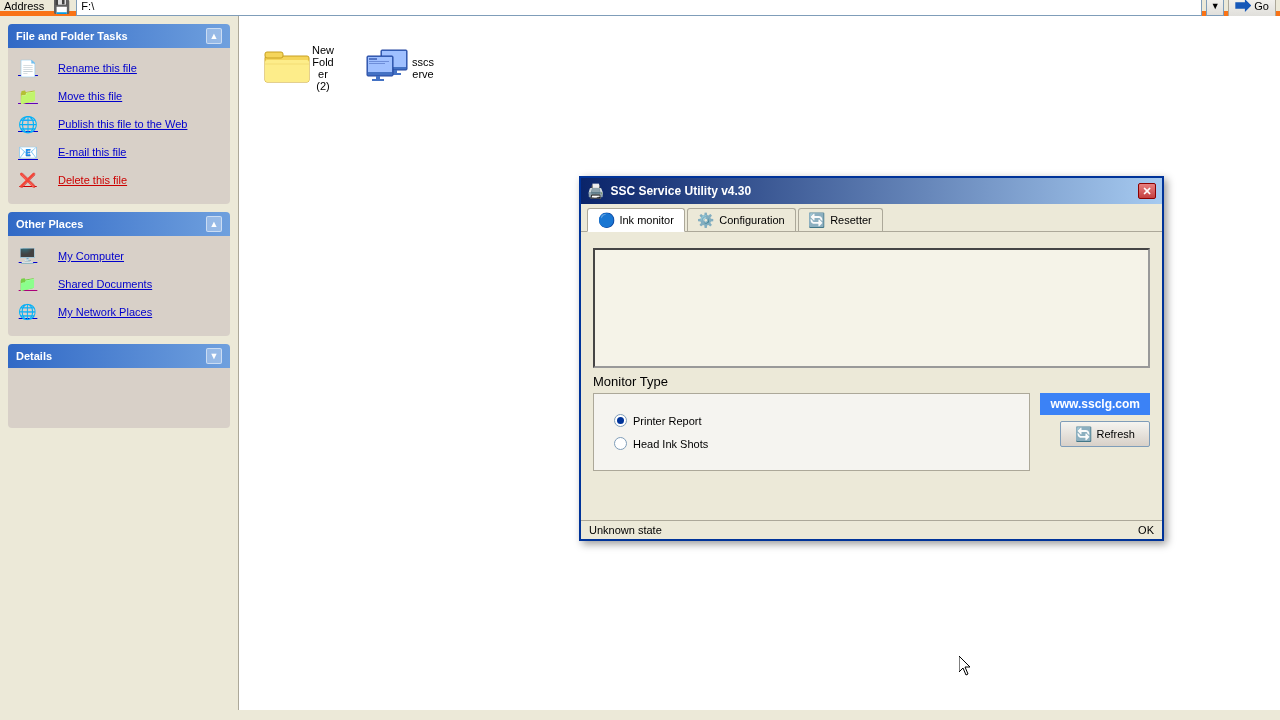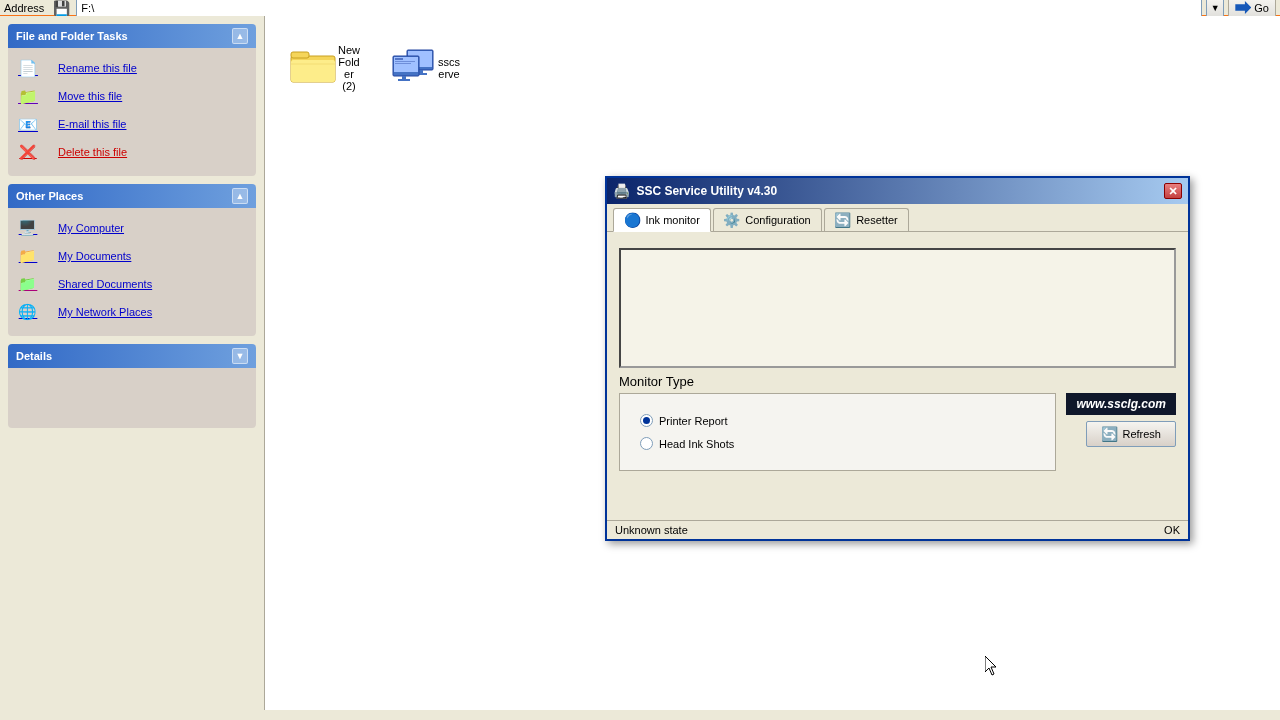--- a/index.html
+++ b/index.html
@@ -12,21 +12,21 @@
       background: #ECE9D8;
       cursor: default;
       user-select: none;
     }
 
     
     .address-bar {
       display: flex;
       align-items: center;
       background: #ECE9D8;
-      border-bottom: 1px solid #f97316;
+      border-bottom: 5px solid #f97316;
       padding: 2px 4px;
       height: 16px;
       gap: 4px;
     }
     .address-label {
       font-size: 11px;
       color: #000;
       margin-right: 4px;
     }
     .address-icon {
@@ -76,21 +76,21 @@
     }
 
     
     .main-container {
       display: flex;
       height: calc(720px - 26px);
     }
 
     
     .sidebar {
-      width: 265px;
+      width: 239px;
       background: #ECE9D8;
       padding: 8px 8px;
       display: flex;
       flex-direction: column;
       gap: 8px;
       border-right: 1px solid #ACA899;
       overflow-y: auto;
     }
 
     .sidebar-section {
@@ -389,24 +389,23 @@
     }
 
     .side-controls {
       display: flex;
       flex-direction: column;
       align-items: flex-end;
       gap: 6px;
     }
 
     .sscg-link {
-      background: #0f172a;
+      background: #3b82f6;
       color: white;
       font-size: 12px;
-      font-style: italic;
       padding: 4px 10px;
       cursor: pointer;
       font-weight: bold;
     }
 
     .refresh-btn {
       display: flex;
       align-items: center;
       gap: 4px;
       padding: 4px 12px;
@@ -476,20 +475,24 @@
           <span class="sidebar-icon icon-rename"></span>
           <span>Rename this file</span>
         </div>
 
         <div class="sidebar-item">
           <span class="sidebar-icon icon-move"></span>
           <span>Move this file</span>
         </div>
 
 
+        <div class="sidebar-item">
+          <span class="sidebar-icon icon-publish"></span>
+          <span>Publish this file to the Web</span>
+        </div>
 
         <div class="sidebar-item">
           <span class="sidebar-icon icon-email"></span>
           <span>E-mail this file</span>
         </div>
 
         <div class="sidebar-item" style="color:#CC0000;">
           <span class="sidebar-icon icon-delete"></span>
           <span>Delete this file</span>
         </div>
@@ -502,24 +505,20 @@
         <span>Other Places</span>
         <div class="sidebar-collapse-btn">▲</div>
       </div>
       <div class="sidebar-section-body">
 
         <div class="sidebar-item">
           <span class="sidebar-icon icon-mycomputer"></span>
           <span>My Computer</span>
         </div>
 
-        <div class="sidebar-item">
-          <span class="sidebar-icon icon-mydocs"></span>
-          <span>My Documents</span>
-        </div>
 
         <div class="sidebar-item">
           <span class="sidebar-icon icon-shared"></span>
           <span>Shared Documents</span>
         </div>
 
         <div class="sidebar-item">
           <span class="sidebar-icon icon-network"></span>
           <span>My Network Places</span>
         </div>

